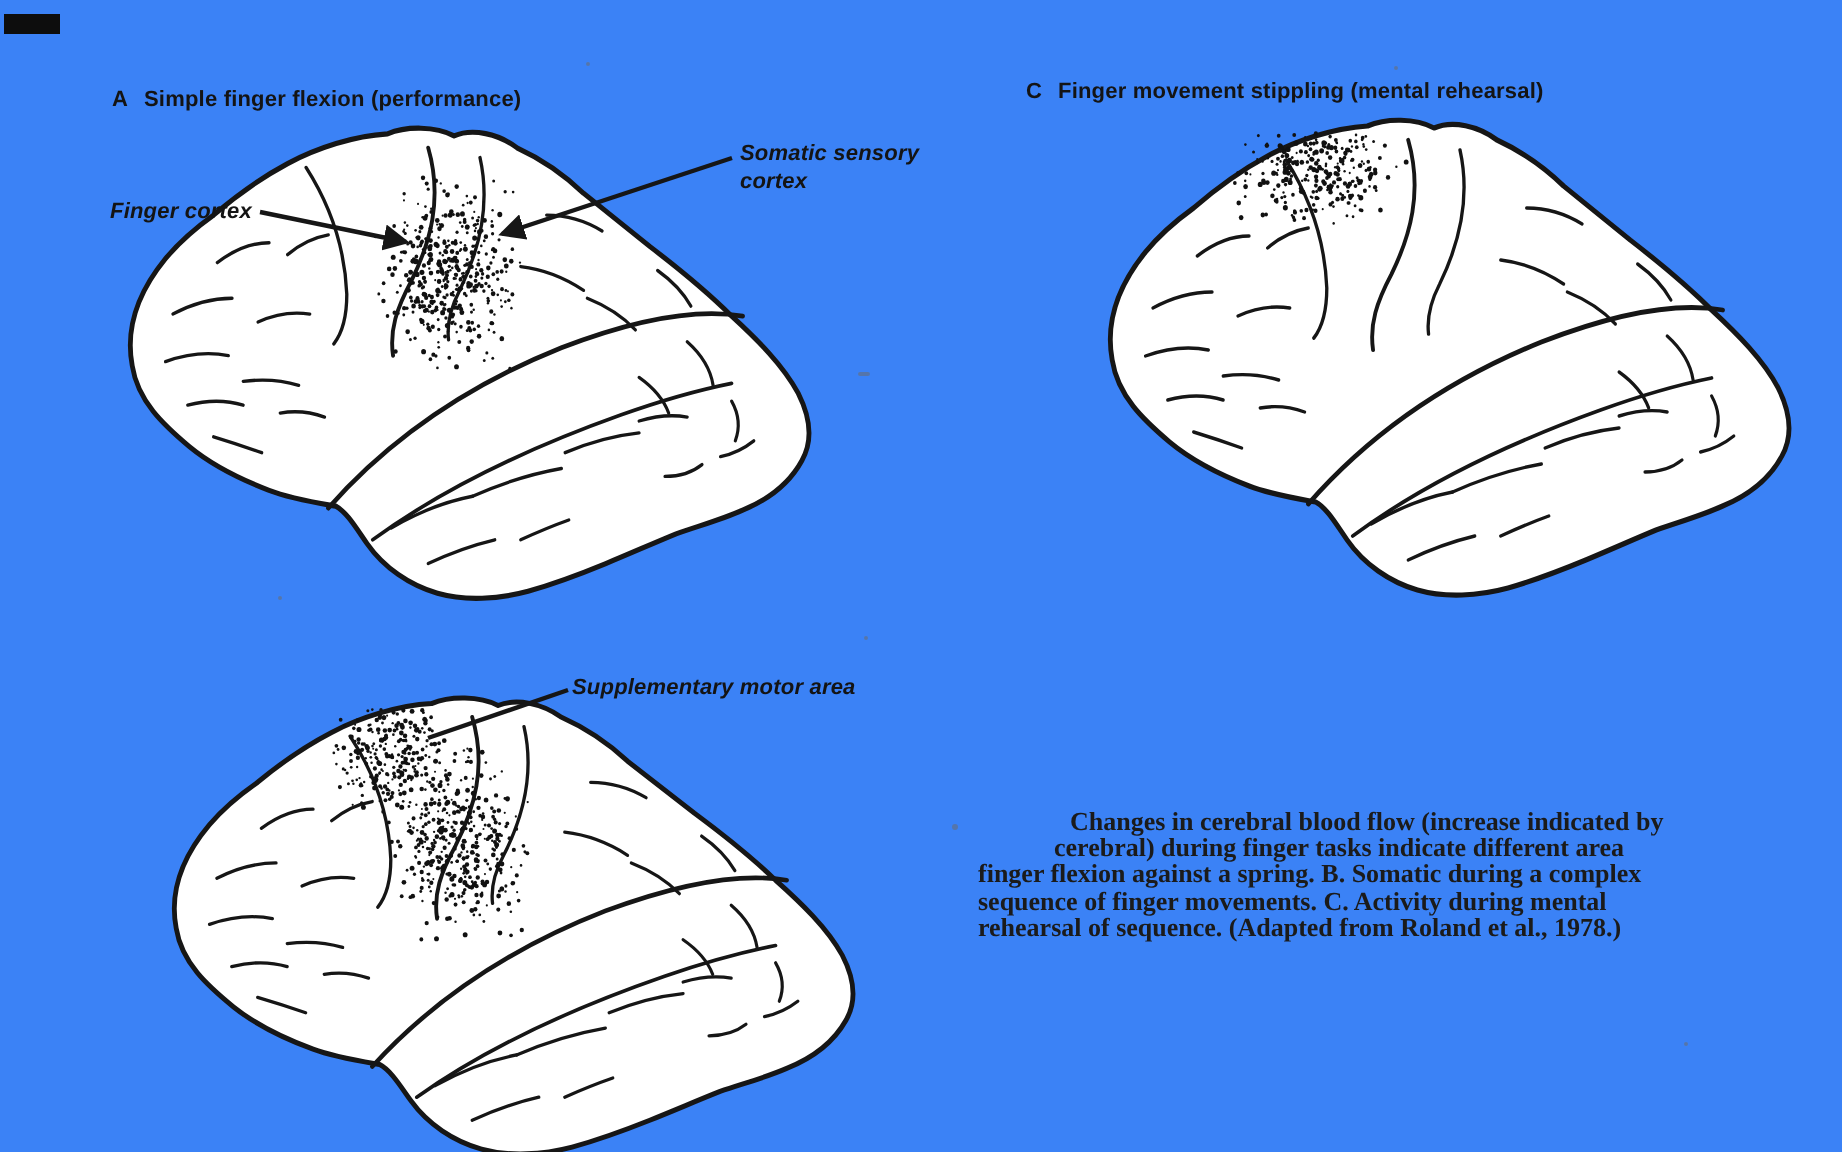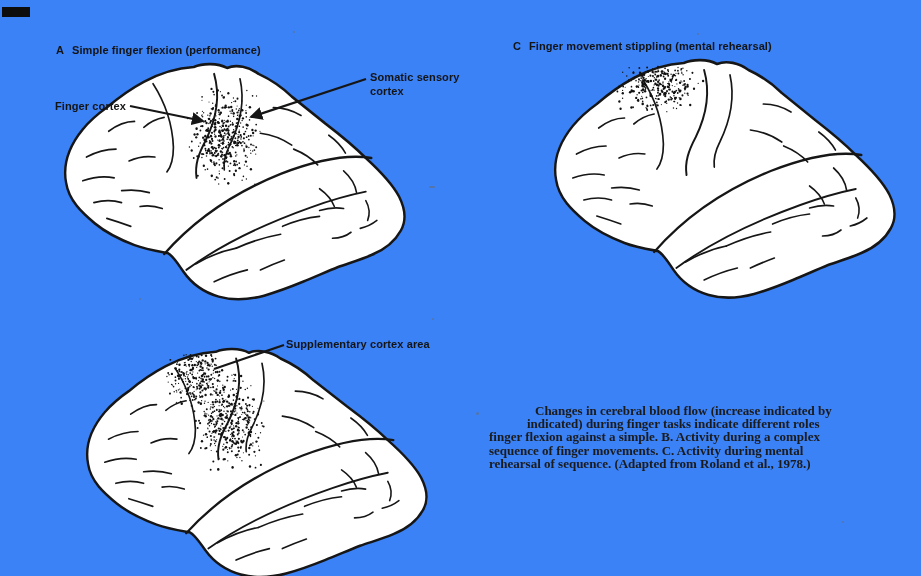--- a/index.html
+++ b/index.html
@@ -18,21 +18,21 @@
   }
   .panel-title{
     position:absolute;
     font-size:11px;font-weight:bold;letter-spacing:.1px;
     white-space:nowrap;color:#141414;
   }
   .panel-title .pl{display:inline-block;width:16px;}
   .lbl{
     position:absolute;
     font-size:11px;font-weight:bold;letter-spacing:.1px;
-    white-space:nowrap;color:#141414;line-height:14px;
+    white-space:nowrap;color:#141414;line-height:14px;font-style:italic;
   }
   .lbl .blk{display:block;}
   .caption{
     position:absolute;left:489px;top:404px;
     font-family:"Liberation Serif", serif;
     font-size:13px;font-weight:bold;line-height:13.2px;
     color:#1b1b1b;white-space:nowrap;
   }
   .cap-line{height:13.2px;}
   .cap-line.ind1{padding-left:46px;}
@@ -1512,26 +1512,26 @@
   </div>
 
 
   <div class="lbl" style="left:55px;top:99px">Finger cortex</div>
 
   <div class="lbl" style="left:370px;top:70px">
     <span class="blk">Somatic sensory</span>
     <span class="blk">cortex</span>
   </div>
 
-  <div class="lbl" style="left:286px;top:337px">Supplementary cortex area</div>
+  <div class="lbl" style="left:286px;top:337px">Supplementary motor area</div>
 
   <div class="caption">
     <div class="cap-line ind1"><span>Changes in cerebral blood flow (increase indicated by</span></div>
-    <div class="cap-line ind2"><b>indicated)</b><span> during finger tasks indicate different roles</span></div>
-    <div class="cap-line"><span>finger flexion against a simple. B. Activity during a complex</span></div>
+    <div class="cap-line ind2"><b>cerebral)</b><span> during finger tasks indicate different area</span></div>
+    <div class="cap-line"><span>finger flexion against a spring. B. Somatic during a complex</span></div>
     <div class="cap-line"><span>sequence of finger movements. C. Activity during mental</span></div>
     <div class="cap-line"><span>rehearsal of sequence. (Adapted from Roland et al., 1978.)</span></div>
   </div>
 
   <div class="speck" style="left:293px;top:31px;width:2px;height:2px"></div>
   <div class="speck" style="left:139px;top:298px;width:2px;height:2px"></div>
   <div class="speck" style="left:432px;top:318px;width:2px;height:2px"></div>
   <div class="speck" style="left:476px;top:412px;width:3px;height:3px"></div>
   <div class="speck" style="left:697px;top:33px;width:2px;height:2px"></div>
   <div class="speck" style="left:842px;top:521px;width:2px;height:2px"></div>

